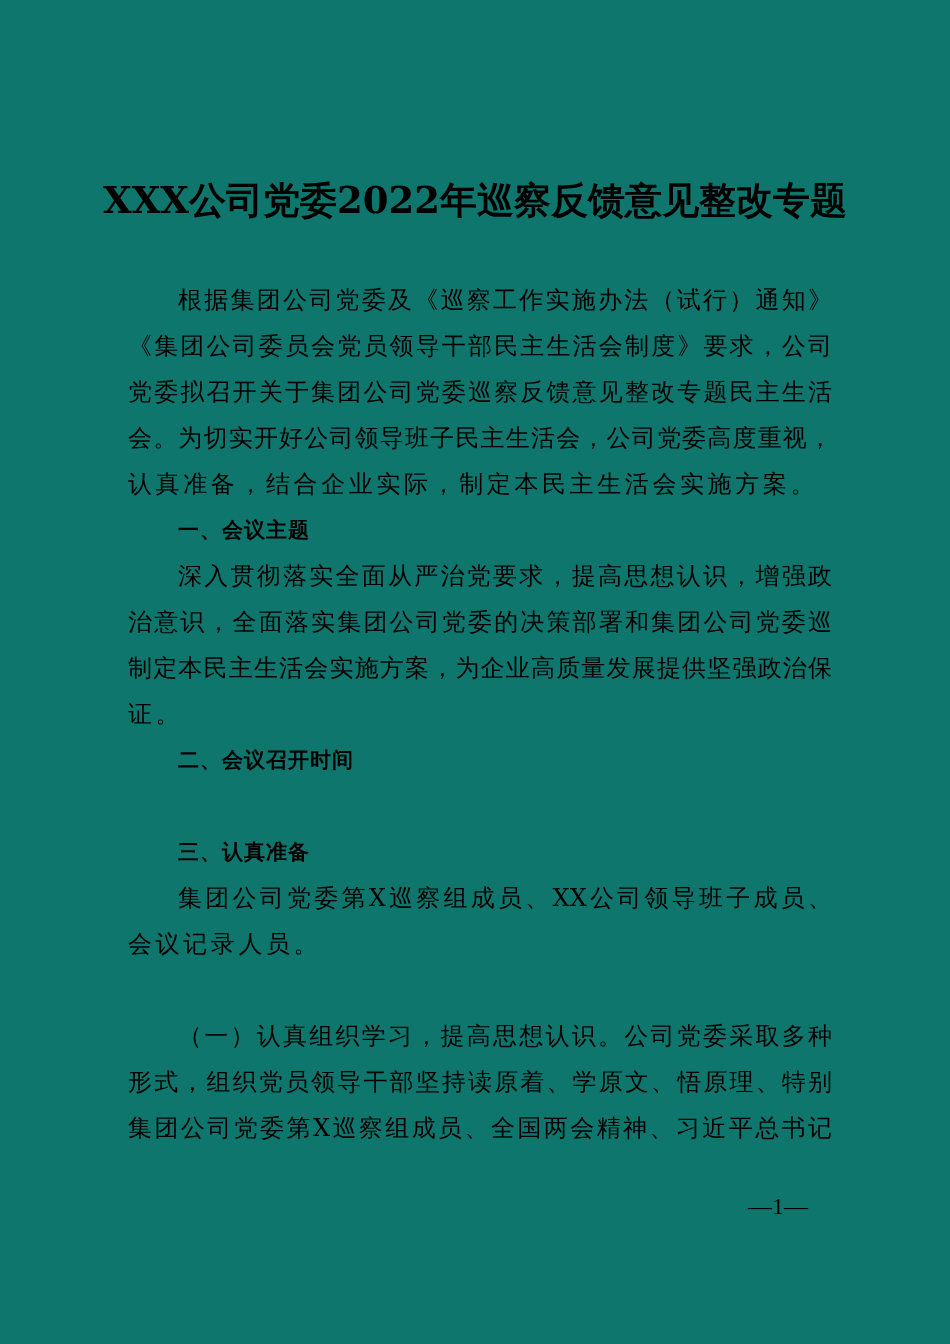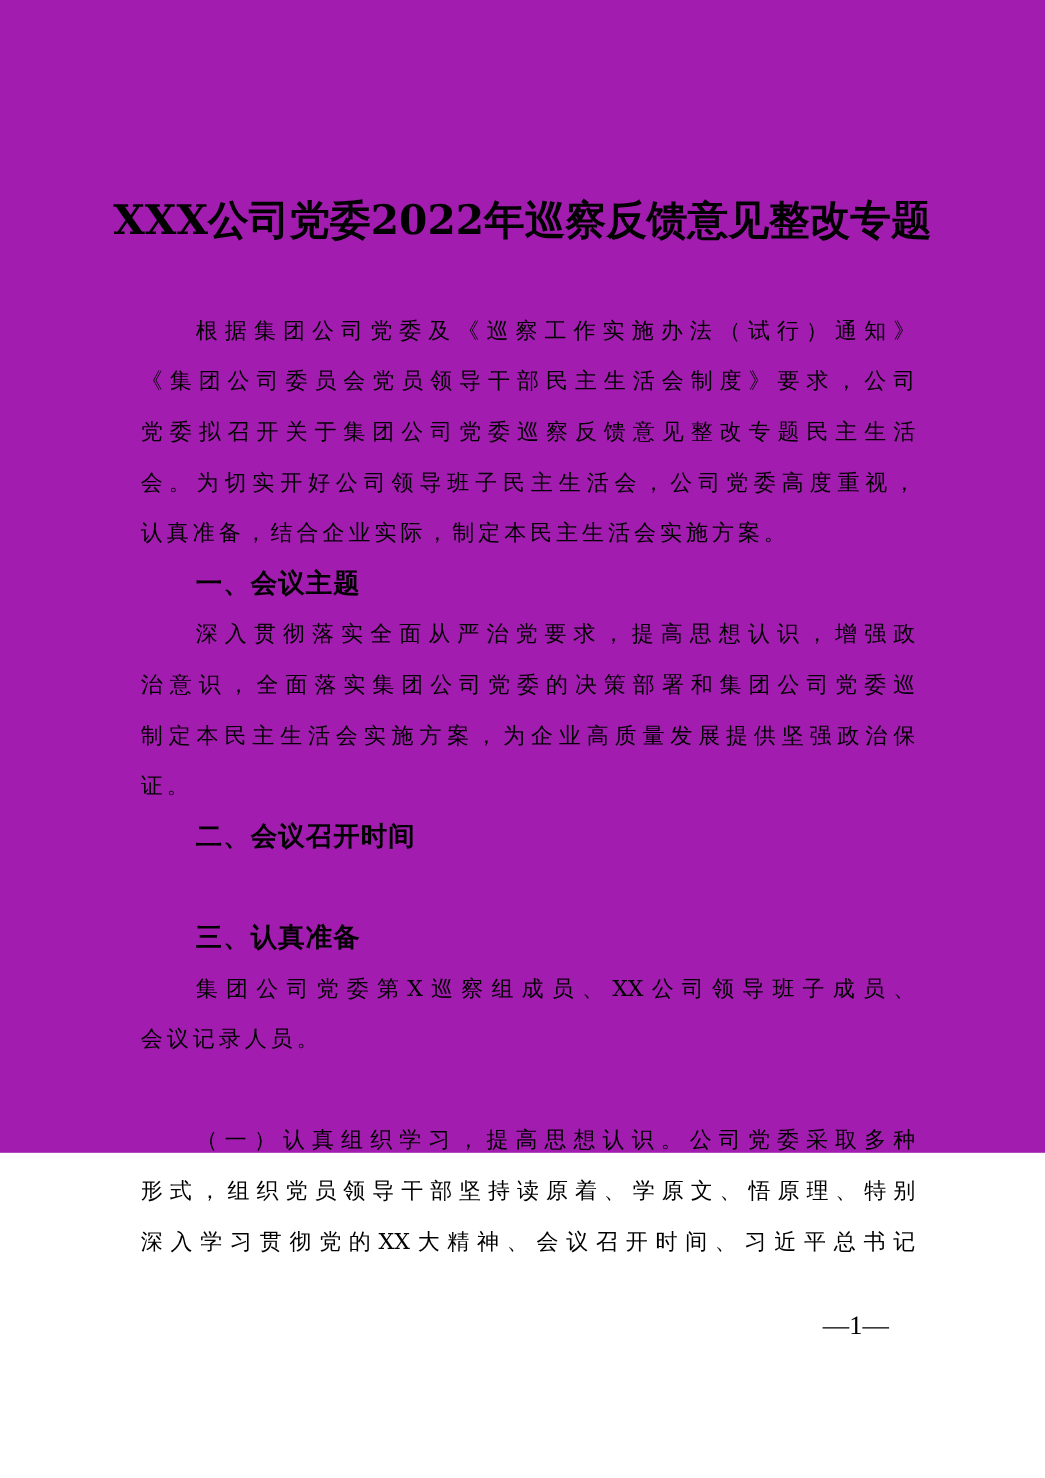--- a/index.html
+++ b/index.html
@@ -1,28 +1,28 @@
 <!DOCTYPE html>
 <html><head>
 <meta charset="utf-8">
 <style>
   html, body { margin:0; padding:0; background:#ffffff; }
   body { width:950px; height:1344px; position:relative; overflow:hidden; }
-  .page { position:absolute; left:0; top:0; width:950px; height:1048px; background:#a21caf; color:#000; }
+  .page { position:absolute; left:0; top:0; width:950px; height:1344px; background:#0f766e; color:#000; }
   .title { position:absolute; left:0; width:950px; text-align:center;
            font-family:"DejaVu Serif","Liberation Serif",serif; font-weight:bold;
            font-size:37px; line-height:46px; letter-spacing:0px; }
   .line { position:absolute; left:128px; width:704px; white-space:nowrap;
-          font-family:"DejaVu Serif","Liberation Serif",serif; font-size:20px;
+          font-family:"DejaVu Serif","Liberation Serif",serif; font-size:24px;
           line-height:46px; letter-spacing:3.6px; }
   .line.indent { left:178px; width:654px; }
   .line.justify { text-align:justify; text-align-last:justify; letter-spacing:0; }
   .heading { position:absolute; left:178px; white-space:nowrap;
              font-family:"DejaVu Sans","Liberation Sans",sans-serif; font-weight:bold;
-             font-size:24px; line-height:46px; letter-spacing:1px; }
+             font-size:21px; line-height:46px; letter-spacing:1px; }
   .pagenum { position:absolute; left:748px; top:1186px; font-family:"Liberation Serif","DejaVu Serif",serif;
              font-size:24px; line-height:40px; white-space:nowrap; }
 </style>
 </head>
 <body>
 
 <div class="page">
 
   <div class="title" style="top:177px;">XXX公司党委2022年巡察反馈意见整改专题</div>
 
@@ -39,16 +39,16 @@
   <div class="line" style="top:691px;">证。</div>
 
   <div class="heading" style="top:737px;">二、会议召开时间</div>
 
   <div class="heading" style="top:829px;">三、认真准备</div>
   <div class="line indent justify" style="top:875px;">集团公司党委第X巡察组成员、XX公司领导班子成员、</div>
   <div class="line" style="top:921px;">会议记录人员。</div>
 
   <div class="line indent justify" style="top:1013px;">（一）认真组织学习，提高思想认识。公司党委采取多种</div>
   <div class="line justify" style="top:1059px;">形式，组织党员领导干部坚持读原着、学原文、悟原理、特别</div>
-  <div class="line justify" style="top:1105px;">深入学习贯彻党的XX大精神、会议召开时间、习近平总书记</div>
+  <div class="line justify" style="top:1105px;">集团公司党委第X巡察组成员、全国两会精神、习近平总书记</div>
 
   <div class="pagenum">—1—</div>
 </div>
 
 </body></html>

